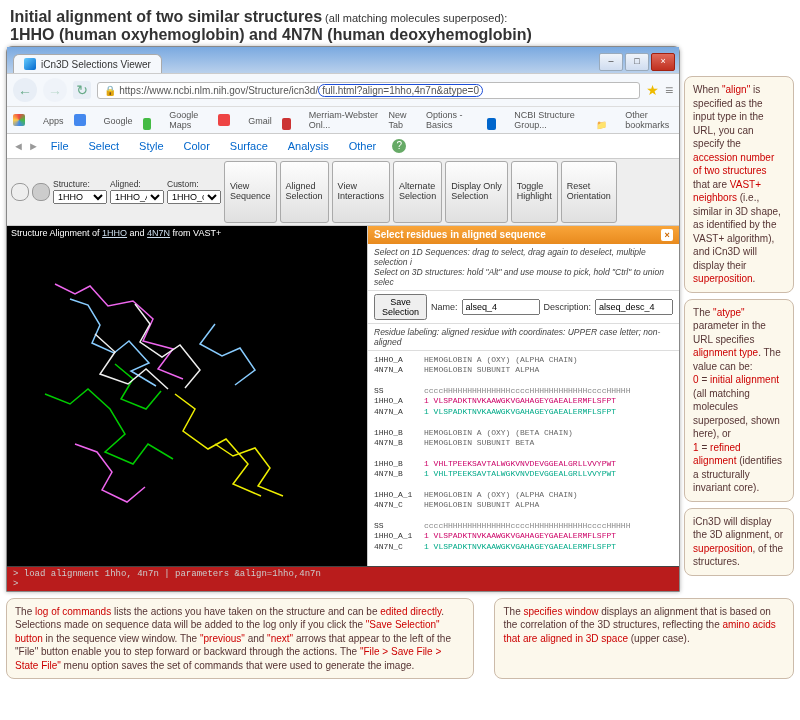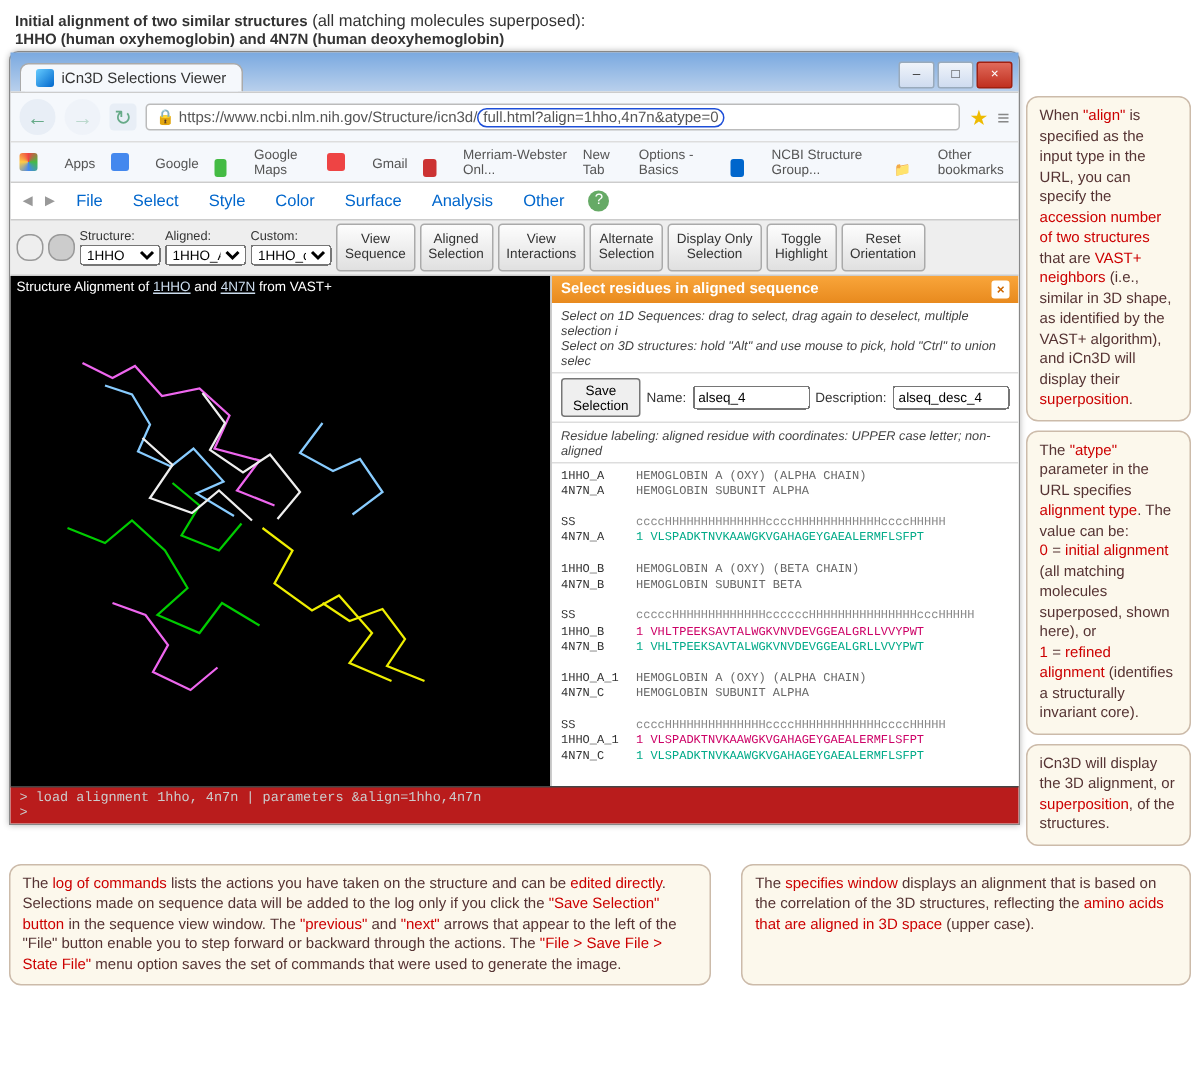--- a/index.html
+++ b/index.html
@@ -1,17 +1,17 @@
 <!DOCTYPE html>
 <html><head>
 <meta charset="utf-8">
 <style>
 body{margin:0;font-family:Verdana,Arial,sans-serif;font-size:11px;color:#333;background:#fff;width:800px}
 .header{padding:8px 10px 2px}
-.header b{font-size:10px}
+.header b{font-size:16px}
 .main-row{display:flex;gap:4px;padding:0 6px}
 .browser-col{flex:0 0 620px}
 .notes-col{flex:1;padding-top:30px}
 .chrome{border:1px solid #888;border-radius:6px 6px 0 0;background:linear-gradient(#fafcfe,#dfe9f5);box-shadow:0 0 4px rgba(0,0,0,.3)}
 .tabbar{height:26px;display:flex;align-items:flex-end;padding-left:6px;background:linear-gradient(#7aa9e0,#b9d0ec)}
 .tab{background:#f5f8fc;border:1px solid #aaa;border-bottom:none;border-radius:6px 6px 0 0;padding:3px 10px;font-size:10px;display:flex;align-items:center;gap:5px}
 .cube{width:12px;height:12px;background:linear-gradient(135deg,#6cf,#06c);border-radius:2px}
 .winctl{margin-left:auto;display:flex;gap:2px;padding:2px 4px}
 .winctl span{width:22px;height:16px;background:linear-gradient(#f0f4fa,#cfdcf0);border:1px solid #9ab;border-radius:2px;font-size:9px;text-align:center;line-height:14px}
 .winctl .x{background:linear-gradient(#e06a5a,#c03020);color:#fff;border-color:#a02010}
@@ -20,21 +20,21 @@
 .url{flex:1;background:#fff;border:1px solid #bbb;border-radius:3px;padding:2px 6px;font-size:10px;color:#555;position:relative}
 .url .circled{border:1px solid #1d4ed8;border-radius:12px;padding:0 3px}
 .bmbar{background:#f5f8fc;border-top:1px solid #ddd;padding:3px 6px;font-size:9px;color:#555;display:flex;gap:10px;align-items:center}
 .bmbar span{display:flex;align-items:flex-end;gap:18px}
 .fav{width:12px;height:12px;border-radius:2px}
 .content{background:#fff;border-top:1px solid #ccc}
 .menubar{display:flex;gap:4px;padding:4px 6px;font-size:11px;align-items:center}
 .menubar .mi{color:#06c;padding:2px 8px;cursor:pointer}
 .menubar .q{width:14px;height:14px;border-radius:7px;background:#6a6;color:#fff;text-align:center;line-height:14px;font-size:10px;margin-left:4px}
 .toolbar{display:flex;gap:3px;padding:2px 4px;background:#eee;border-top:1px solid #ccc;border-bottom:1px solid #ccc;align-items:center;flex-wrap:nowrap}
-.tbtn{background:linear-gradient(#fdfdfd,#e0e0e0);border:1px solid #aaa;border-radius:3px;padding:5px 5px;font-size:9px;text-align:center;line-height:1.1}
+.tbtn{background:linear-gradient(#fdfdfd,#e0e0e0);border:1px solid #aaa;border-radius:3px;padding:20px 5px;font-size:9px;line-height:1.1}
 .tsel{font-size:8.5px;display:flex;flex-direction:column;gap:1px}
 .tsel select{font-size:9px;width:54px}
 .stage-row{display:flex;height:340px}
 .stage{width:360px;height:340px;background:#000;position:relative;color:#fff;font-size:9px}
 .stage .title{position:absolute;top:2px;left:4px}
 .stage .title u{color:#cde}
 .stage svg{position:absolute;top:18px;left:8px}
 .seqpanel{flex:1;background:#fff;border-left:1px solid #ccc;overflow:hidden;font-size:9px;position:relative}
 .seqhdr{background:linear-gradient(#f9a53a,#e88a1e);color:#fff;padding:3px 6px;font-weight:bold;font-size:10px;display:flex;justify-content:space-between}
 .seqhdr .x{background:#fff;color:#c60;width:12px;height:12px;text-align:center;line-height:12px;border-radius:2px;font-size:9px}
@@ -190,23 +190,23 @@
           <button>Save Selection</button>
           <span>Name:</span>
                 <input value="alseq_4" style="">
           <span>Description:</span>
                 <input value="alseq_desc_4" style="">
         </div>
         <div class="seqhelp">Residue labeling: aligned residue with coordinates: UPPER case letter; non-aligned</div>
         <div class="seqbody" id="seqbody"><div><span class="lbl">1HHO_A</span><span class="desc">HEMOGLOBIN A (OXY) (ALPHA CHAIN)</span></div>
   <div><span class="lbl">4N7N_A</span><span class="desc">HEMOGLOBIN SUBUNIT ALPHA</span></div><br>
   <div><span class="lbl">SS</span><span class="ss">ccccHHHHHHHHHHHHHHccccHHHHHHHHHHHHccccHHHHH</span></div>
+  <div><span class="lbl">1HHO_A</span><span class="aa1">1 VLSPADKTNVKAAWGKVGAHAGEYGAEALERMFLSFPT</span></div>
   <div><span class="lbl">4N7N_A</span><span class="aa2">1 VLSPADKTNVKAAWGKVGAHAGEYGAEALERMFLSFPT</span></div><br><div><span class="lbl">1HHO_B</span><span class="desc">HEMOGLOBIN A (OXY) (BETA CHAIN)</span></div>
   <div><span class="lbl">4N7N_B</span><span class="desc">HEMOGLOBIN SUBUNIT BETA</span></div><br>
-  <div><span class="lbl">SS</span><span class="ss">cccccHHHHHHHHHHHHHccccccHHHHHHHHHHHHHHHcccHHHHH</span></div>
   <div><span class="lbl">1HHO_B</span><span class="aa1">1 VHLTPEEKSAVTALWGKVNVDEVGGEALGRLLVVYPWT</span></div>
   <div><span class="lbl">4N7N_B</span><span class="aa2">1 VHLTPEEKSAVTALWGKVNVDEVGGEALGRLLVVYPWT</span></div><br><div><span class="lbl">1HHO_A_1</span><span class="desc">HEMOGLOBIN A (OXY) (ALPHA CHAIN)</span></div>
   <div><span class="lbl">4N7N_C</span><span class="desc">HEMOGLOBIN SUBUNIT ALPHA</span></div><br>
   <div><span class="lbl">SS</span><span class="ss">ccccHHHHHHHHHHHHHHccccHHHHHHHHHHHHccccHHHHH</span></div>
   <div><span class="lbl">1HHO_A_1</span><span class="aa1">1 VLSPADKTNVKAAWGKVGAHAGEYGAEALERMFLSFPT</span></div>
   <div><span class="lbl">4N7N_C</span><span class="aa2">1 VLSPADKTNVKAAWGKVGAHAGEYGAEALERMFLSFPT</span></div><br>
   <br>
   
   
   <br></div>

